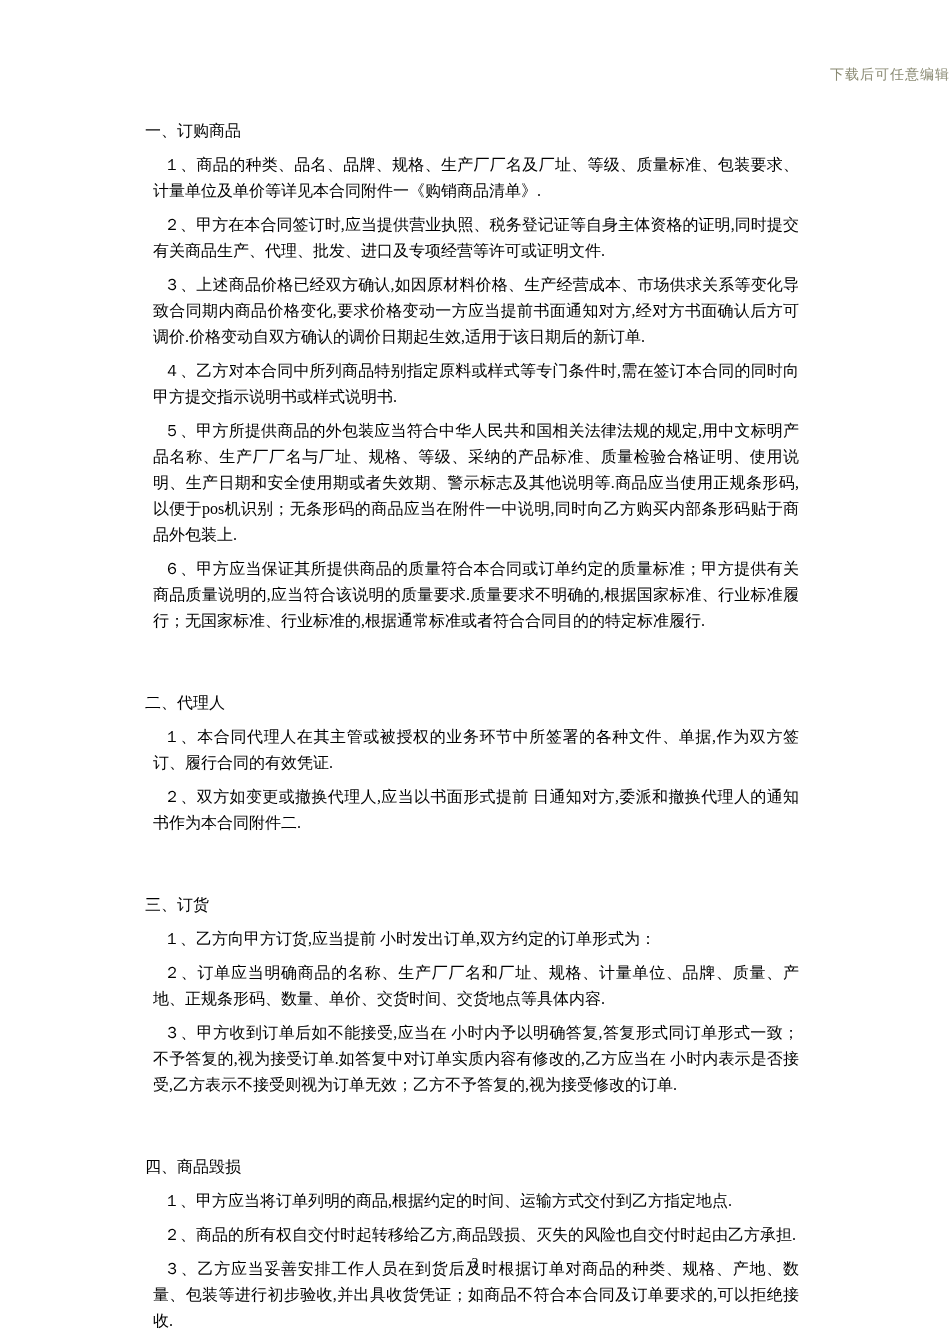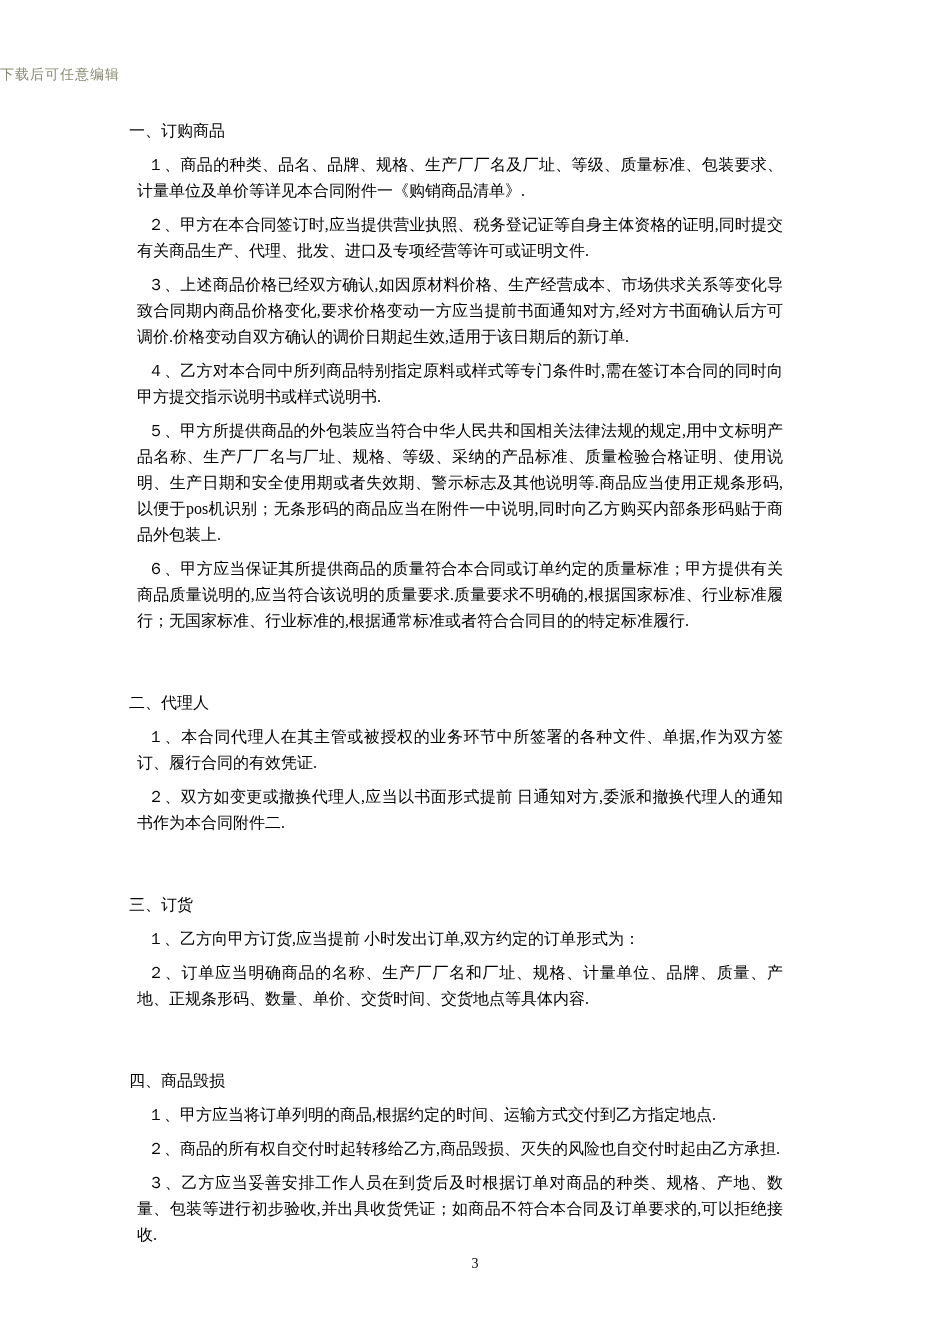--- a/index.html
+++ b/index.html
@@ -15,29 +15,29 @@
     background: #ffffff;
     font-family: "Liberation Serif", "DejaVu Serif", serif;
     color: #000000;
     overflow: hidden;
   }
   .header-note {
     position: absolute;
     top: 66px;
     left: 0;
     width: 100%;
-    text-align: left;
+    text-align: right;
     font-size: 14px;
     color: #8a8a73;
     letter-spacing: 1px;
   }
   .content {
     position: absolute;
     top: 118px;
-    left: 129px;
+    left: 145px;
     width: 662px;
     font-size: 16px;
     line-height: 26px;
     text-align: justify;
   }
   .section { margin: 0; }
   .section + .section { margin-top: 56px; }
   .section-title {
     font-weight: normal;
     margin: 0;
@@ -78,20 +78,21 @@
     <div class="section">
       <div class="section-title">二、代理人</div>
       <p class="para">１、本合同代理人在其主管或被授权的业务环节中所签署的各种文件、单据,作为双方签订、履行合同的有效凭证.</p>
       <p class="para">２、双方如变更或撤换代理人,应当以书面形式提前 日通知对方,委派和撤换代理人的通知书作为本合同附件二.</p>
     </div>
 
     <div class="section">
       <div class="section-title">三、订货</div>
       <p class="para">１、乙方向甲方订货,应当提前 小时发出订单,双方约定的订单形式为：</p>
       <p class="para">２、订单应当明确商品的名称、生产厂厂名和厂址、规格、计量单位、品牌、质量、产地、正规条形码、数量、单价、交货时间、交货地点等具体内容.</p>
+      <p class="para">３、甲方收到订单后如不能接受,应当在 小时内予以明确答复,答复形式同订单形式一致；不予答复的,视为接受订单.如答复中对订单实质内容有修改的,乙方应当在 小时内表示是否接受,乙方表示不接受则视为订单无效；乙方不予答复的,视为接受修改的订单.</p>
     </div>
 
     <div class="section">
       <div class="section-title">四、商品毁损</div>
       <p class="para">１、甲方应当将订单列明的商品,根据约定的时间、运输方式交付到乙方指定地点.</p>
       <p class="para">２、商品的所有权自交付时起转移给乙方,商品毁损、灭失的风险也自交付时起由乙方承担.</p>
       <p class="para">３、乙方应当妥善安排工作人员在到货后及时根据订单对商品的种类、规格、产地、数量、包装等进行初步验收,并出具收货凭证；如商品不符合本合同及订单要求的,可以拒绝接收.</p>
     </div>
 
   </div>

